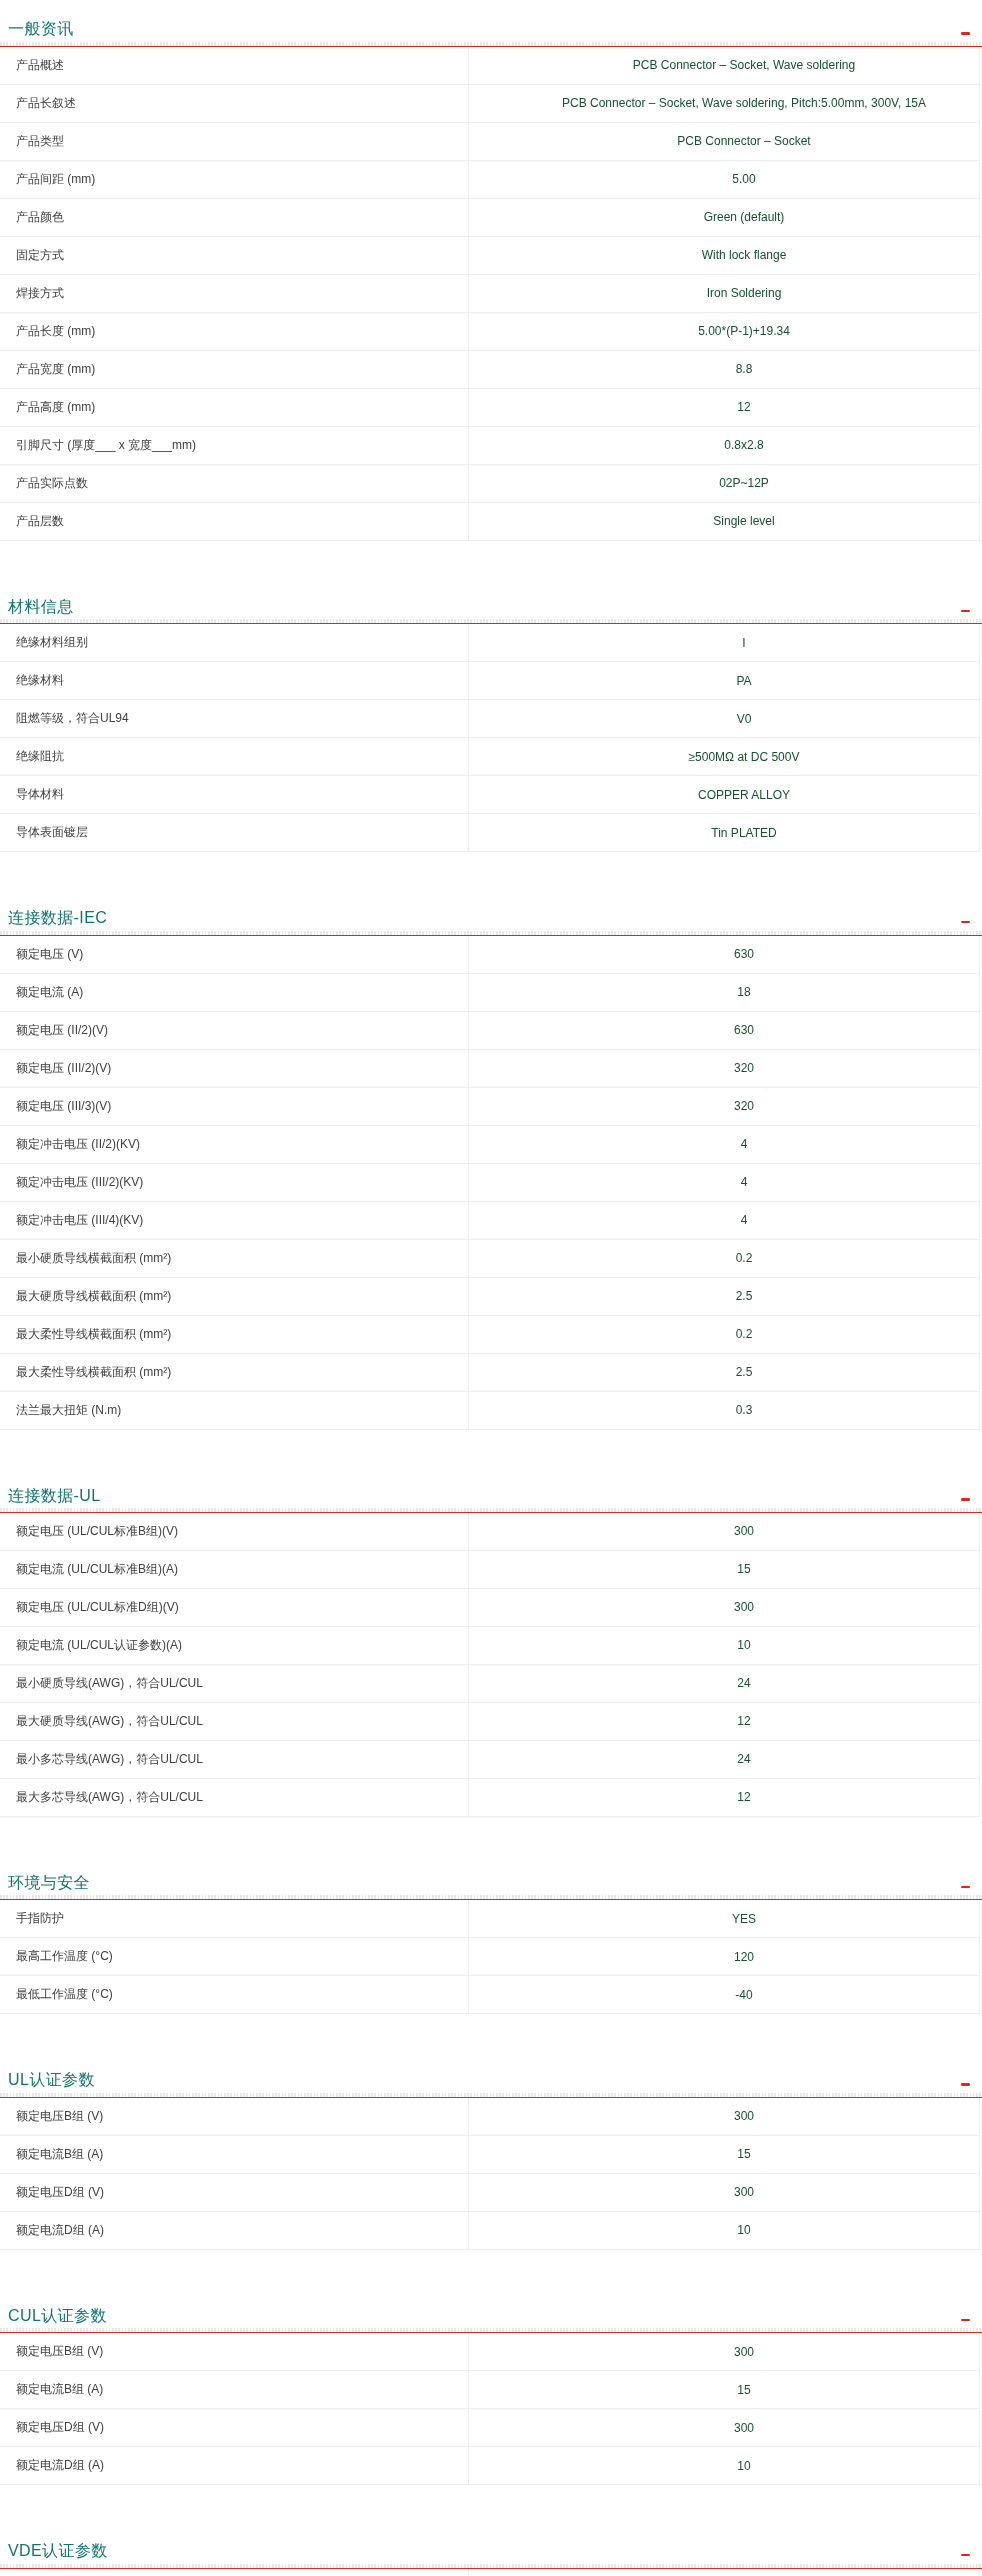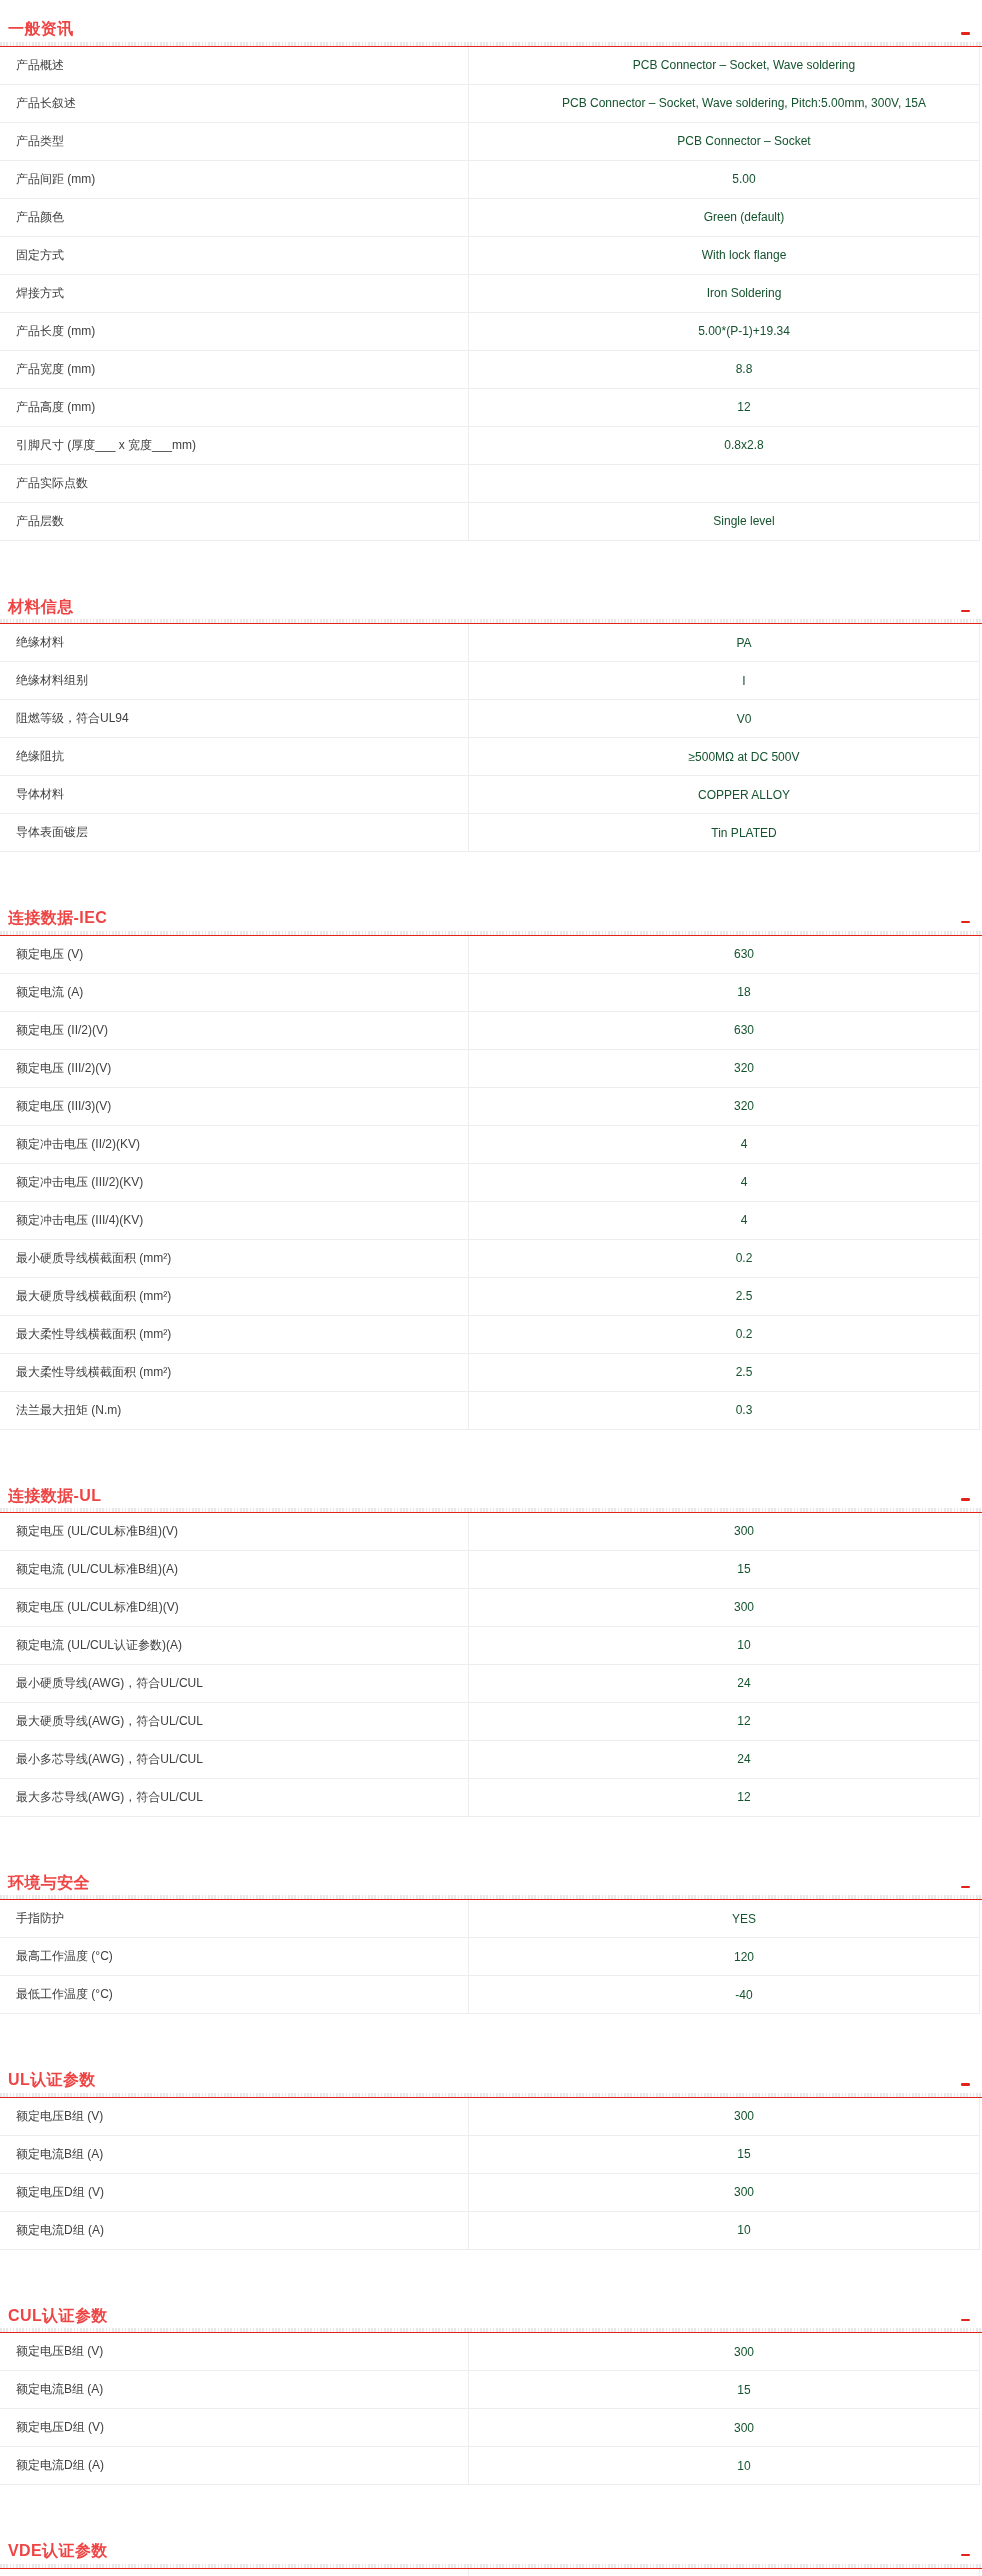--- a/index.html
+++ b/index.html
@@ -17,22 +17,22 @@
   .section-header {
     display: flex;
     justify-content: space-between;
     align-items: flex-end;
     height: 28px;
     padding-left: 8px;
   }
   .section-title {
     margin: 0;
     font-size: 16px;
-    font-weight: 700;
-    color: #ef4444;
+    font-weight: 400;
+    color: #0f766e;
     line-height: 21px;
     letter-spacing: 0.4px;
   }
   .collapse-btn {
     border: none;
     background: transparent;
     padding: 3.2px 0;
     margin: 0 13px 1.6px 0;
     cursor: pointer;
     line-height: 0;
@@ -146,49 +146,50 @@
     <div class="spec-value">12</div>
   </div>
 
   <div class="spec-row">
     <div class="spec-label">引脚尺寸 (厚度___ x 宽度___mm)</div>
     <div class="spec-value">0.8x2.8</div>
   </div>
 
   <div class="spec-row">
     <div class="spec-label">产品实际点数</div>
+    <div class="spec-value">02P~12P</div>
   </div>
 
   <div class="spec-row">
     <div class="spec-label">产品层数</div>
     <div class="spec-value">Single level</div>
   </div>
 </div>
   </section>
 
   <section class="spec-section">
     <div class="section-header">
       <h2 class="section-title">材料信息</h2>
       <button type="button" class="collapse-btn">
         <span class="minus-icon"></span>
       </button>
     </div>
     <div class="section-rule"></div>
     <div class="spec-table">
   <div class="spec-row">
+    <div class="spec-label">绝缘材料组别</div>
+    <div class="spec-value">I</div>
+  </div>
+
+  <div class="spec-row">
     <div class="spec-label">绝缘材料</div>
     <div class="spec-value">PA</div>
   </div>
 
   <div class="spec-row">
-    <div class="spec-label">绝缘材料组别</div>
-    <div class="spec-value">I</div>
-  </div>
-
-  <div class="spec-row">
     <div class="spec-label">阻燃等级，符合UL94</div>
     <div class="spec-value">V0</div>
   </div>
 
   <div class="spec-row">
     <div class="spec-label">绝缘阻抗</div>
     <div class="spec-value">≥500MΩ at DC 500V</div>
   </div>
 
   <div class="spec-row">

